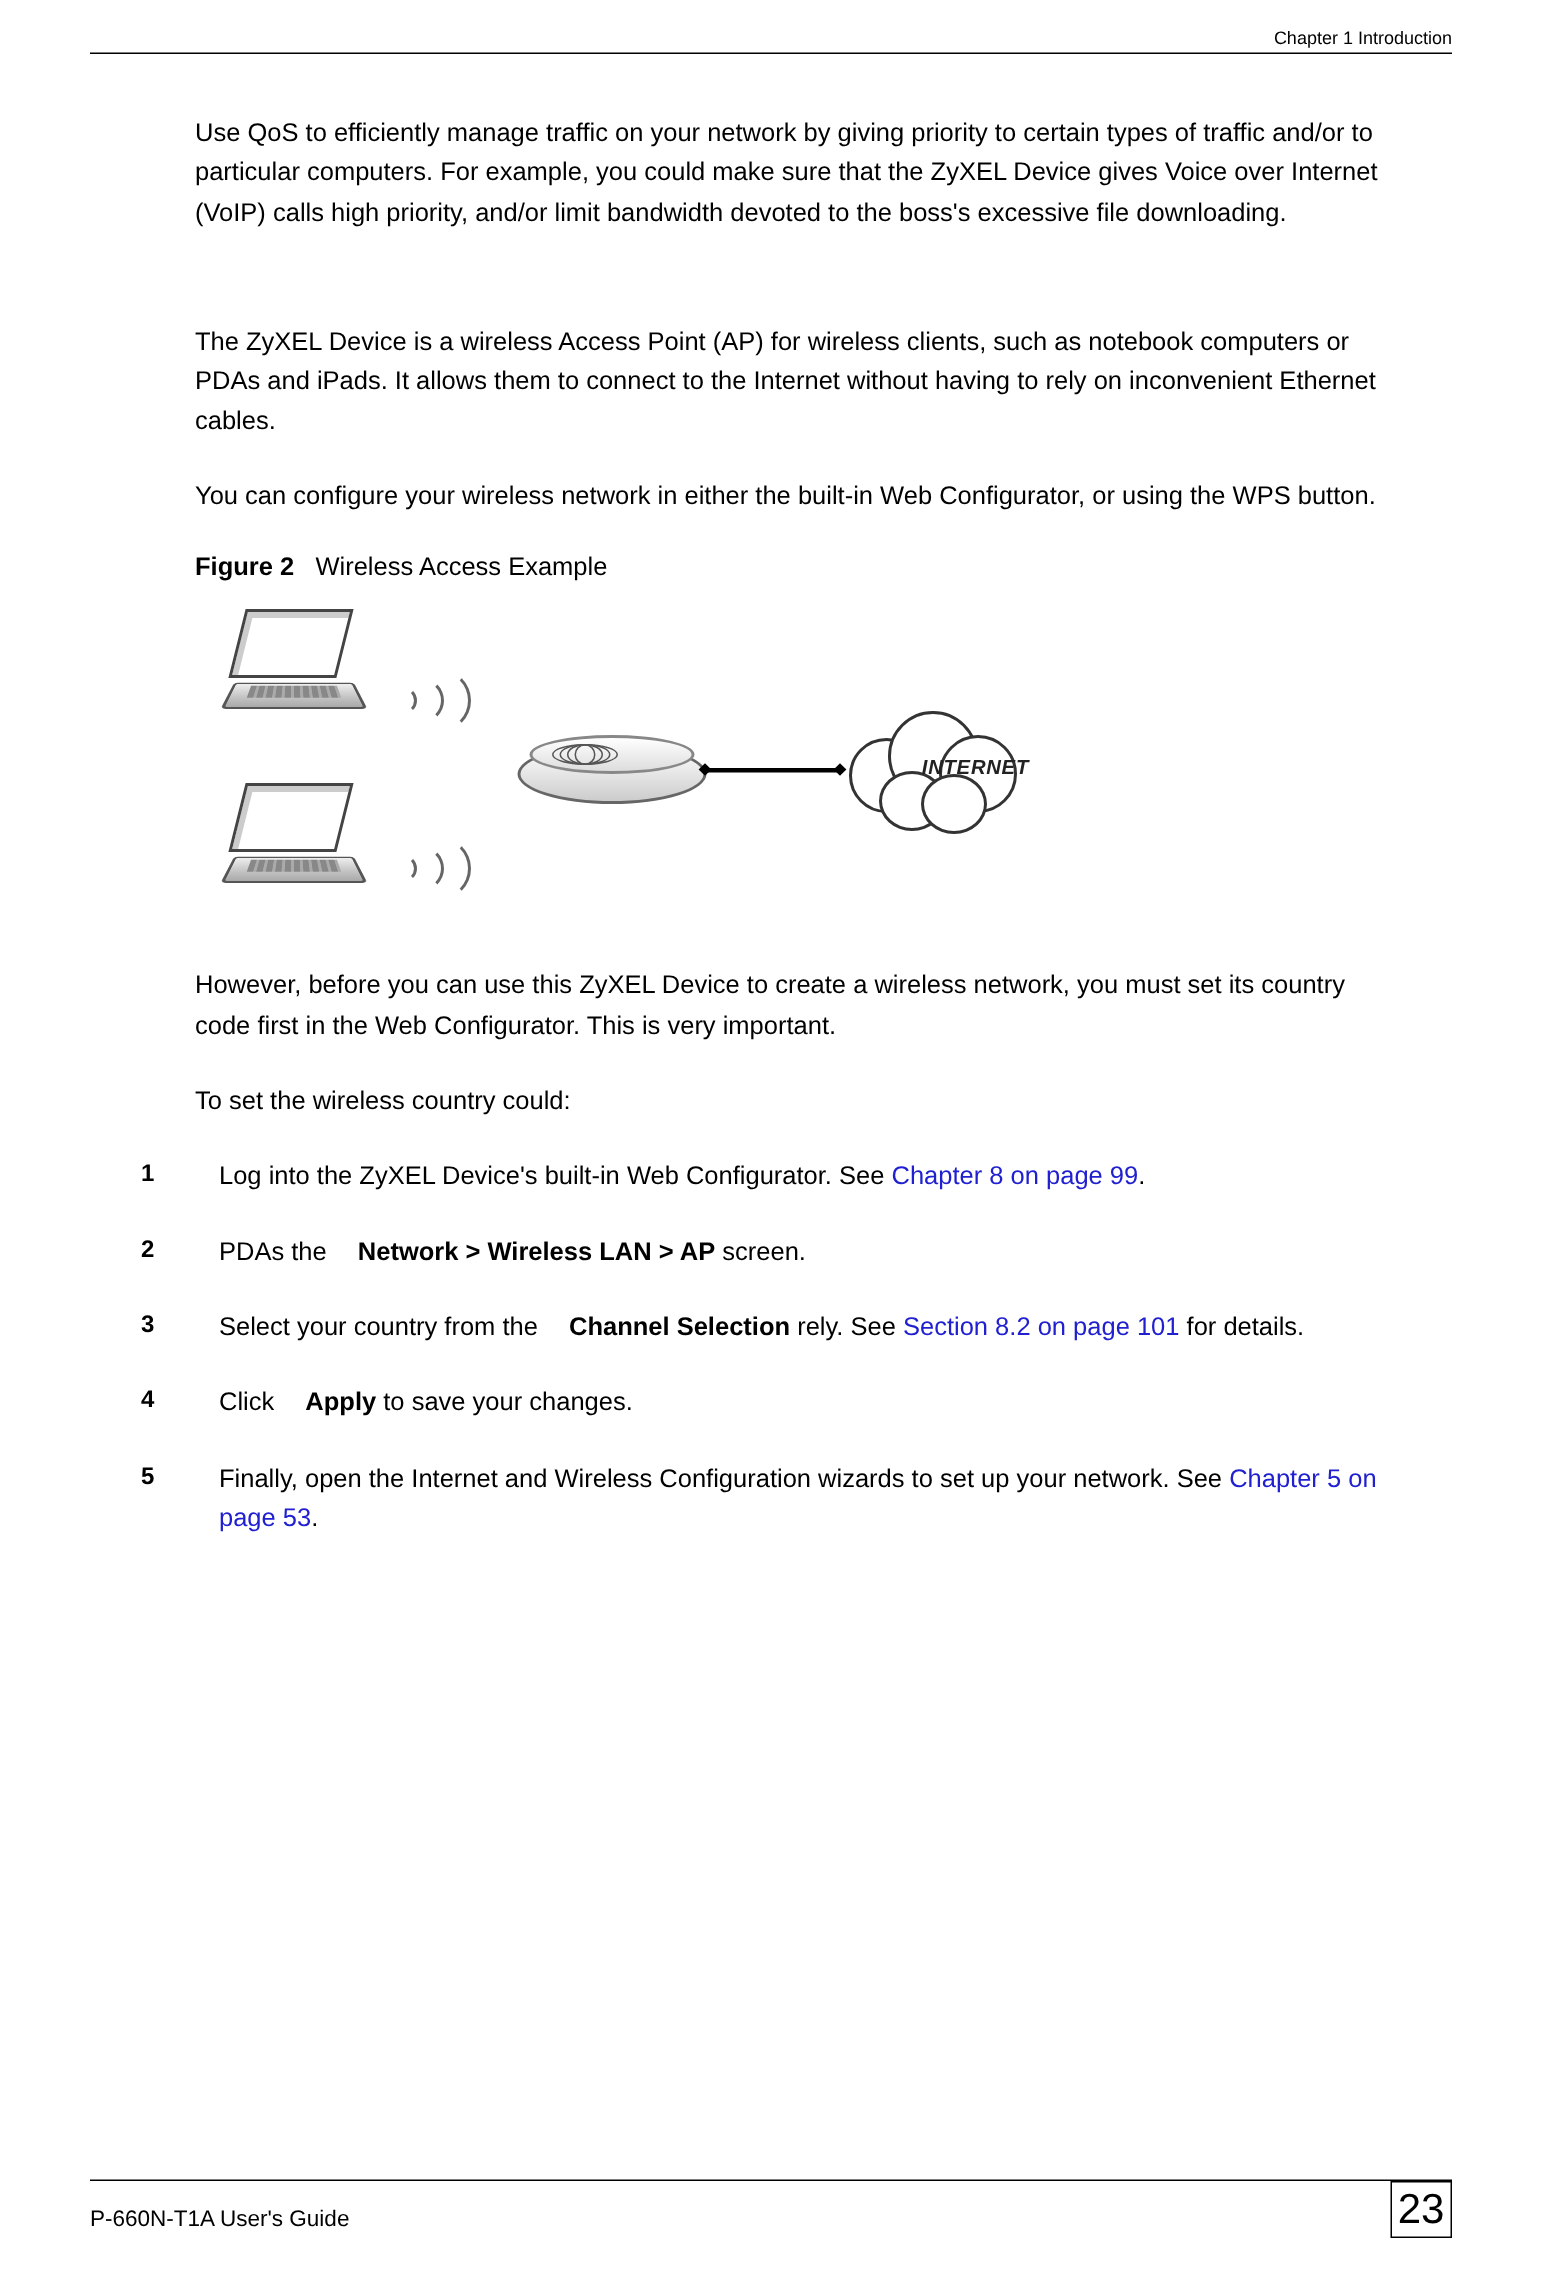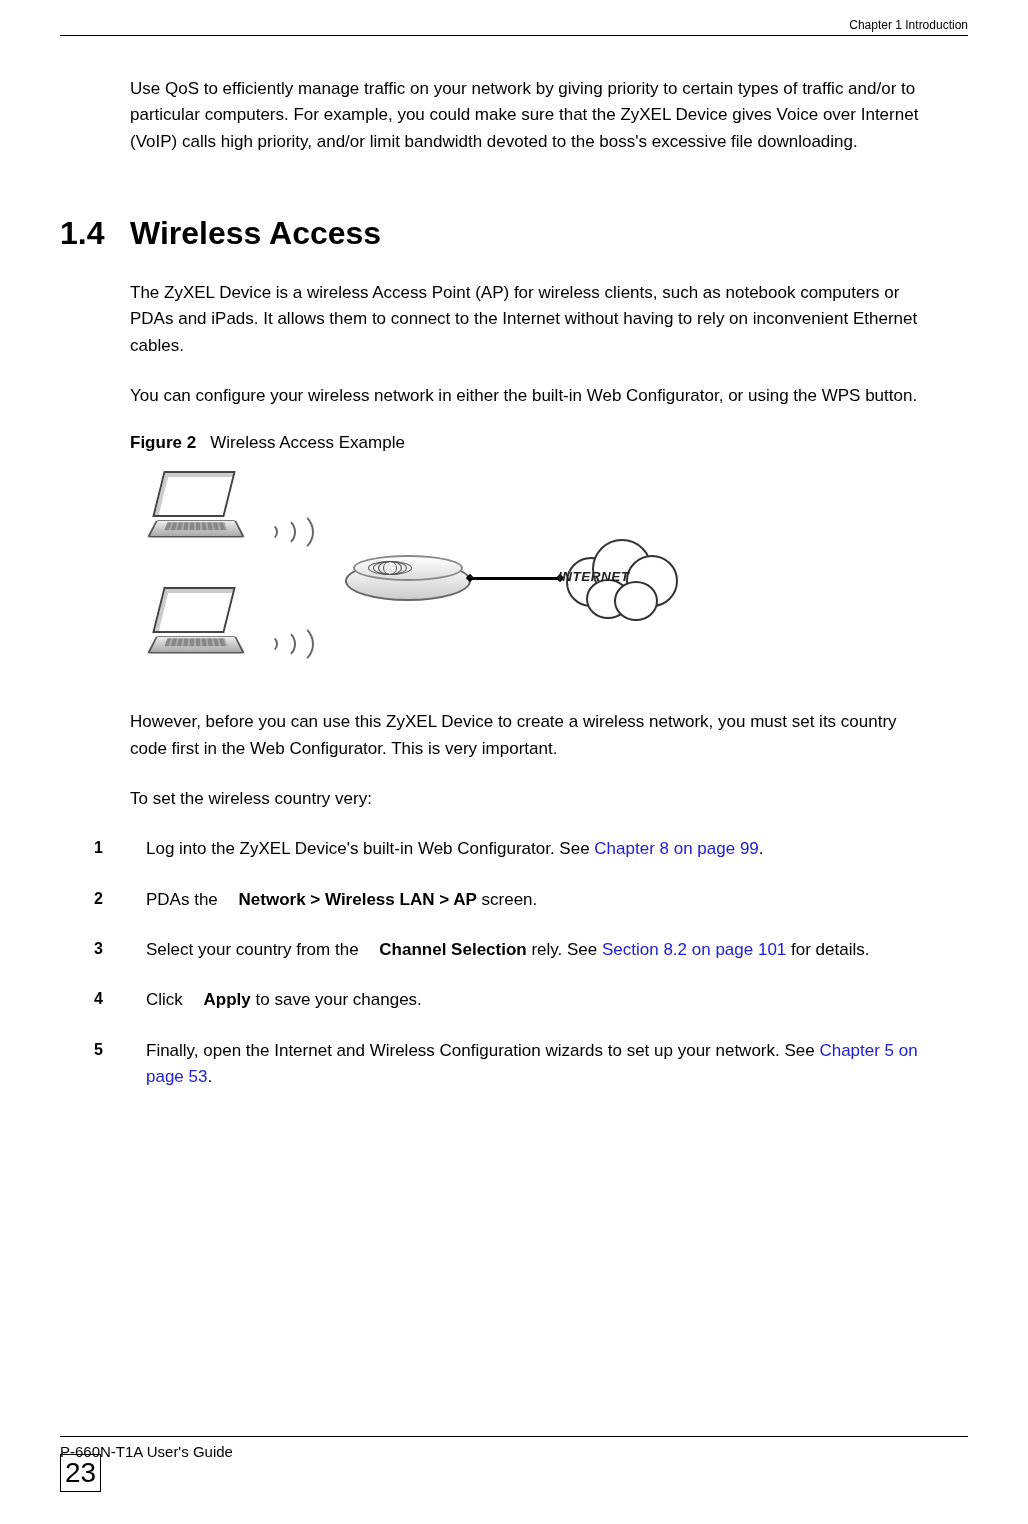--- a/index.html
+++ b/index.html
@@ -129,21 +129,21 @@
     }
     .cloud .puff {
       position:absolute; background:#fff; border:2px solid #333; border-radius:50%;
     }
     .p1{width:50px;height:50px;left:8px;top:24px;}
     .p2{width:60px;height:60px;left:34px;top:6px;}
     .p3{width:52px;height:52px;left:68px;top:22px;}
     .p4{width:44px;height:40px;left:28px;top:46px;}
     .p5{width:44px;height:40px;left:56px;top:48px;}
     .cloud .label {
-      position:absolute; left:0; top:36px; width:128px; text-align:left;
+      position:absolute; left:0; top:36px; width:128px; text-align:right;
       font-family: Arial Black, Arial, sans-serif; font-weight:900; font-size:13.5px;
       font-style: italic; letter-spacing:0.5px; color:#222;
     }
     .step-list {
       margin-left: 70px;
       margin-right: 40px;
     }
     .step {
       display: flex;
       margin-bottom: 24px;
@@ -163,21 +163,20 @@
     .link { color: #2020d0; }
     .footer {
       position: absolute;
       left: 60px; right: 60px; bottom: 30px;
       border-top: 1.5px solid #000;
       padding-top: 6px;
       display: flex;
       justify-content: space-between;
       align-items: baseline;
       font-family: Arial, Helvetica, sans-serif;
-      flex-direction: column;
     }
     .footer-left { font-size: 15px; }
     .footer-right {
       font-size: 28px; font-weight: normal;
       border: 1.5px solid #000;
       padding: 2px 4px;
       margin-top: -4px;
       position: relative;
       top: -2px;
     }
@@ -186,23 +185,20 @@
 <body>
 
 <div class="header">
   <span>Chapter 1 Introduction</span>
 </div>
 
 <div class="content">
 
   <p class="intro-para">Use QoS to efficiently manage traffic on your network by giving priority to certain types of traffic and/or to particular computers. For example, you could make sure that the ZyXEL Device gives Voice over Internet (VoIP) calls high priority, and/or limit bandwidth devoted to the boss's excessive file downloading.</p>
 
-  <h2 class="section-heading">
-    <span class="sec-num">1.4</span><span>Wireless Access</span>
-  </h2>
 
   <p class="body-para">The ZyXEL Device is a wireless Access Point (AP) for wireless clients, such as notebook computers or PDAs and iPads. It allows them to connect to the Internet without having to rely on inconvenient Ethernet cables.</p>
   <p class="body-para">You can configure your wireless network in either the built-in Web Configurator, or using the WPS button.</p>
 
   <p class="fig-caption">
     <b>Figure 2</b>&nbsp;&nbsp;&nbsp;<span>Wireless Access Example</span>
   </p>
 
   <div class="figure-box">
     <div class="laptop laptop1">
@@ -240,21 +236,21 @@
       <div class="puff p1"></div>
         <div class="puff p2"></div>
         <div class="puff p3"></div>
         <div class="puff p4"></div>
         <div class="puff p5"></div>
       <div class="label">INTERNET</div>
     </div>
   </div>
 
   <p class="body-para">However, before you can use this ZyXEL Device to create a wireless network, you must set its country code first in the Web Configurator. This is very important.</p>
-  <p class="body-para">To set the wireless country very:</p>
+  <p class="body-para">To set the wireless country could:</p>
 
   <div class="step-list">
 
     <div class="step">
       <div class="step-num">1</div>
       <div class="step-text"><span>Log into the ZyXEL Device's built-in Web Configurator. See </span><span class="link">Chapter 8 on page 99</span><span>.</span></div>
     </div>
 
     <div class="step">
       <div class="step-num">2</div>

